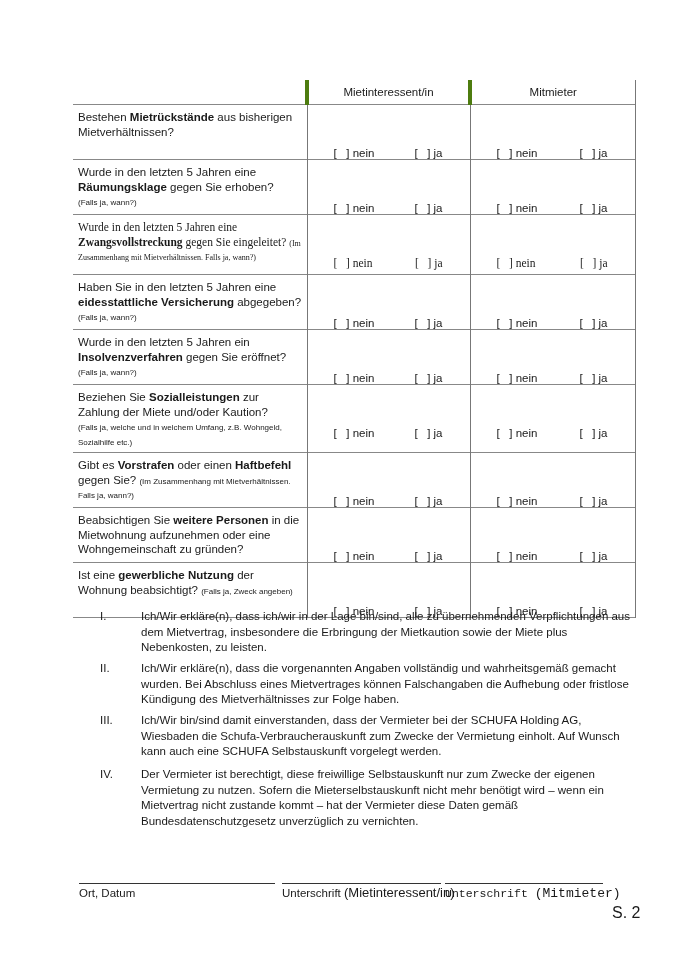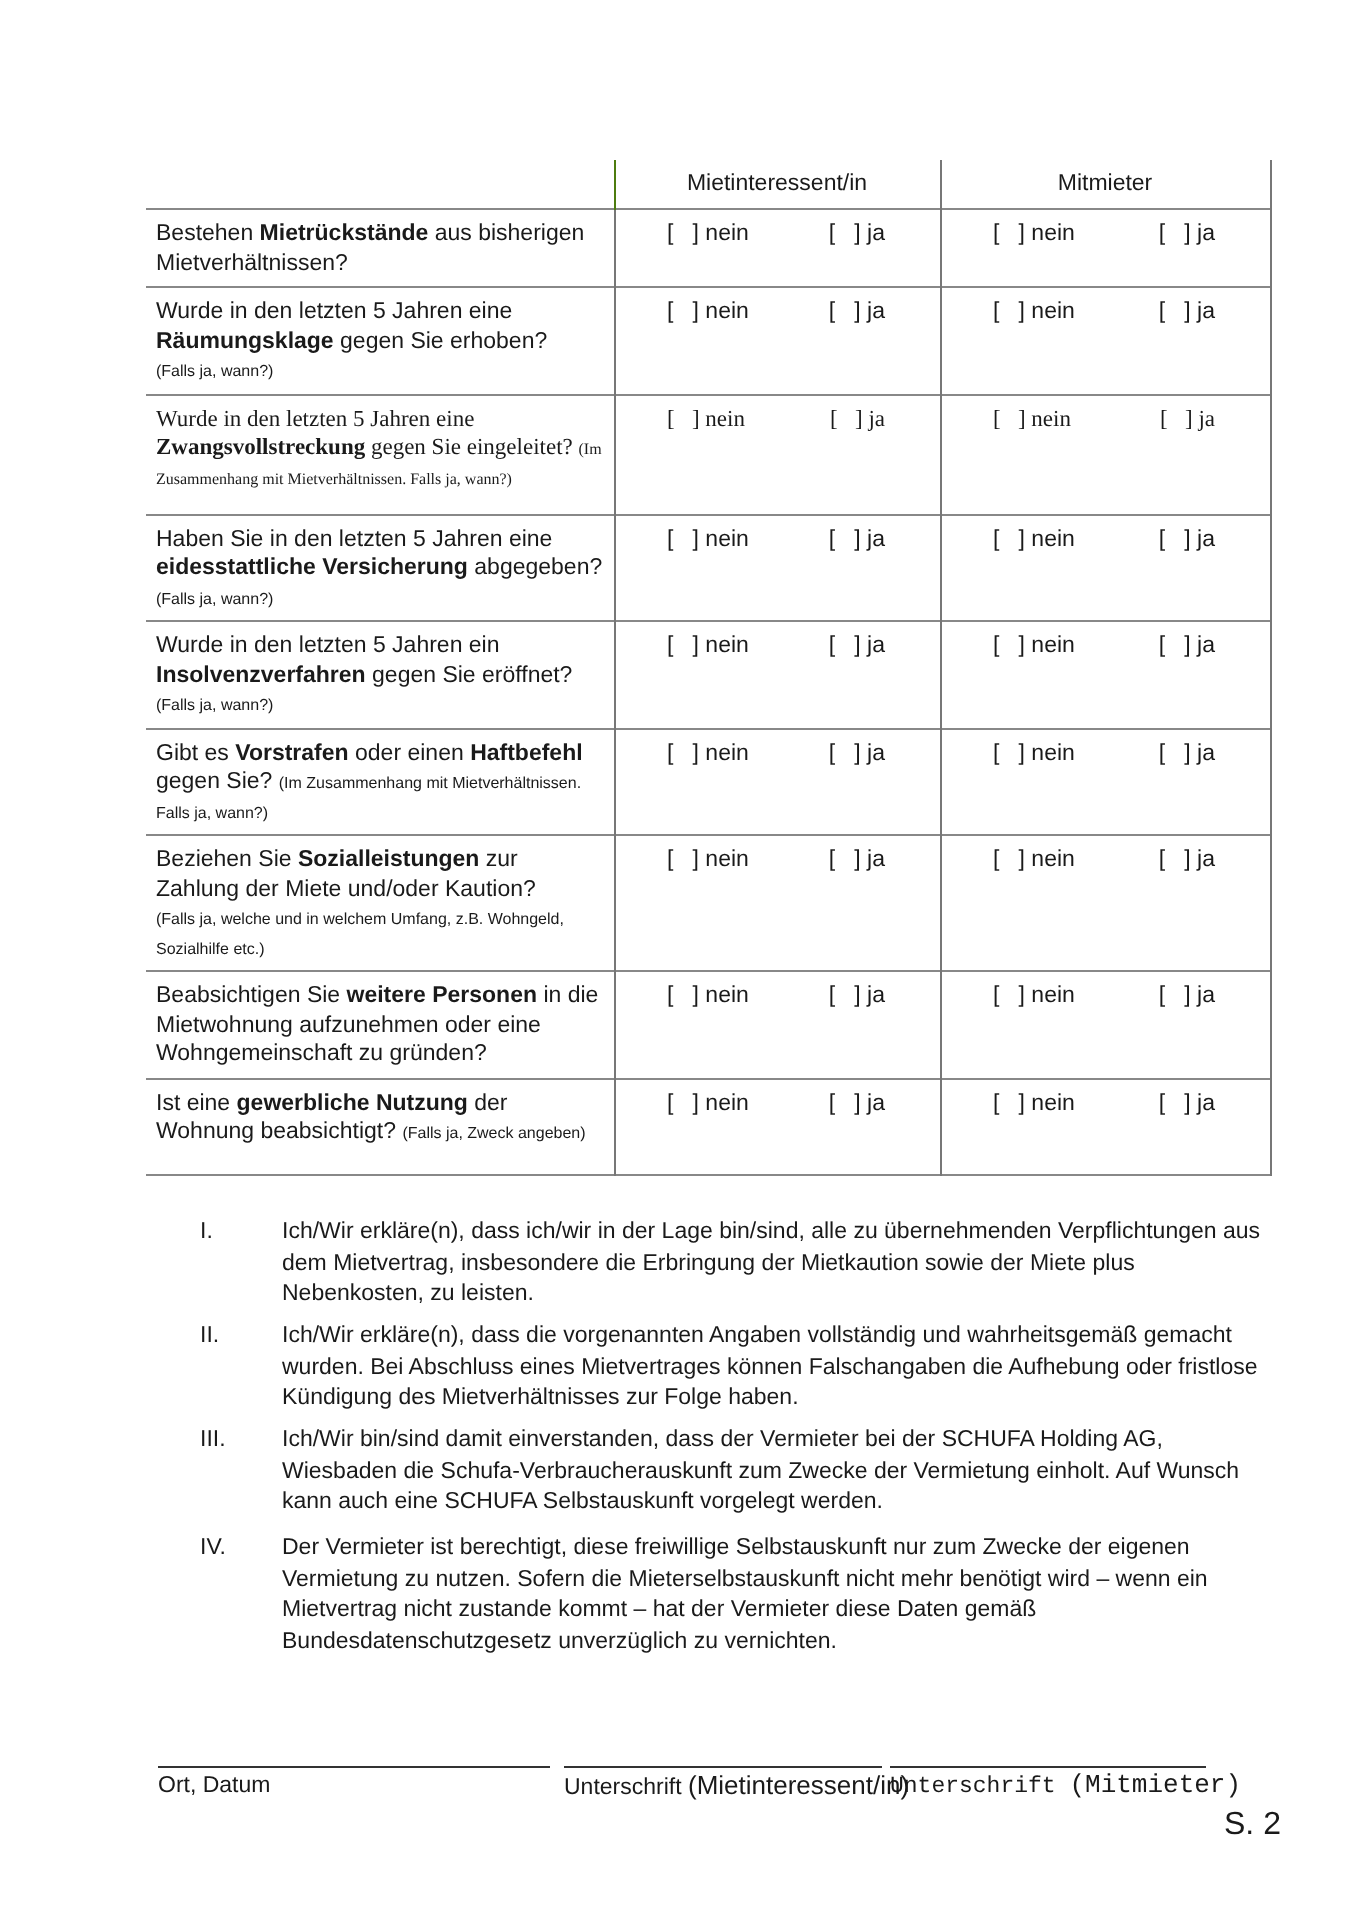--- a/index.html
+++ b/index.html
@@ -7,27 +7,27 @@
          font-family:"Liberation Sans", sans-serif; color:#1a1a1a; }
   .page { position:absolute; left:0; top:0; width:675px; height:960px; }
 
   table.q { position:absolute; left:73px; top:80px; width:562px; border-collapse:collapse; table-layout:fixed; }
   table.q col.c1 { width:234px; }
   table.q col.c2 { width:163px; }
   table.q col.c3 { width:165px; }
   table.q td, table.q th { vertical-align:top; padding:0; }
   table.q th { font-weight:normal; font-size:11.5px; text-align:center; height:24px; line-height:24px; }
   table.q th.blank { border:none; }
-  table.q th.colh { border-left:1px solid #4d7c0f; border-right:1px solid #777; }
+  table.q th.colh { border-left:4px solid #4d7c0f; border-right:1px solid #777; }
   table.q tr.hrow { border-bottom:1.5px solid #888; }
   table.q tr.row { border-bottom:1.5px solid #888; }
   table.q td.qtext { padding:5px 4px 4px 5px; font-size:11.5px; line-height:14.5px; }
   table.q td.ans { border-left:1px solid #777; border-right:1px solid #777; padding-top:6px; font-size:11.5px; }
   .small { font-size:8px; line-height:11px; }
-  .opts { display:flex; justify-content:space-between; padding:0 27px 0 26px; }
+  .opts { display:flex; justify-content:space-between; padding:0 27px 0 26px;margin-top:36px; }
   .opt { white-space:pre; }
   .b { font-weight:bold; }
 
   .decl { position:absolute; left:100px; width:535px; font-size:11.5px; line-height:15.5px; }
   .decl .num { position:absolute; left:0; top:0; width:40px; }
   .decl .txt { margin-left:41px; }
 
   .sig { position:absolute; top:883px; height:1px; background:#333; }
   .siglabel { position:absolute; top:887px; font-size:11.5px; }
   .siglabel .small { font-size:13px; }
@@ -120,37 +120,37 @@
               <span class="opt">[   ] ja</span>
             </div>
           </td>
           <td class="ans">
             <div class="opts">
               <span class="opt">[   ] nein</span>
               <span class="opt">[   ] ja</span>
             </div>
           </td>
         </tr>
-        <tr class="row" style="height: 47px;">
-          <td class="qtext"><span>Gibt es </span><span class="b">Vorstrafen</span><span> oder einen </span><span class="b">Haftbefehl</span><span> gegen Sie? </span><span class="small">(Im Zusammenhang mit Mietverhältnissen. Falls ja, wann?)</span></td>
-          <td class="ans">
-            <div class="opts">
-              <span class="opt">[   ] nein</span>
-              <span class="opt">[   ] ja</span>
-            </div>
-          </td>
-          <td class="ans">
-            <div class="opts">
-              <span class="opt">[   ] nein</span>
-              <span class="opt">[   ] ja</span>
-            </div>
-          </td>
-        </tr>
         <tr class="row" style="height: 58px;">
           <td class="qtext"><span>Beziehen Sie </span><span class="b">Sozialleistungen</span><span> zur Zahlung der Miete und/oder Kaution?</span><br><span class="small">(Falls ja, welche und in welchem Umfang, z.B. Wohngeld, Sozialhilfe etc.)</span></td>
+          <td class="ans">
+            <div class="opts">
+              <span class="opt">[   ] nein</span>
+              <span class="opt">[   ] ja</span>
+            </div>
+          </td>
+          <td class="ans">
+            <div class="opts">
+              <span class="opt">[   ] nein</span>
+              <span class="opt">[   ] ja</span>
+            </div>
+          </td>
+        </tr>
+        <tr class="row" style="height: 47px;">
+          <td class="qtext"><span>Gibt es </span><span class="b">Vorstrafen</span><span> oder einen </span><span class="b">Haftbefehl</span><span> gegen Sie? </span><span class="small">(Im Zusammenhang mit Mietverhältnissen. Falls ja, wann?)</span></td>
           <td class="ans">
             <div class="opts">
               <span class="opt">[   ] nein</span>
               <span class="opt">[   ] ja</span>
             </div>
           </td>
           <td class="ans">
             <div class="opts">
               <span class="opt">[   ] nein</span>
               <span class="opt">[   ] ja</span>

